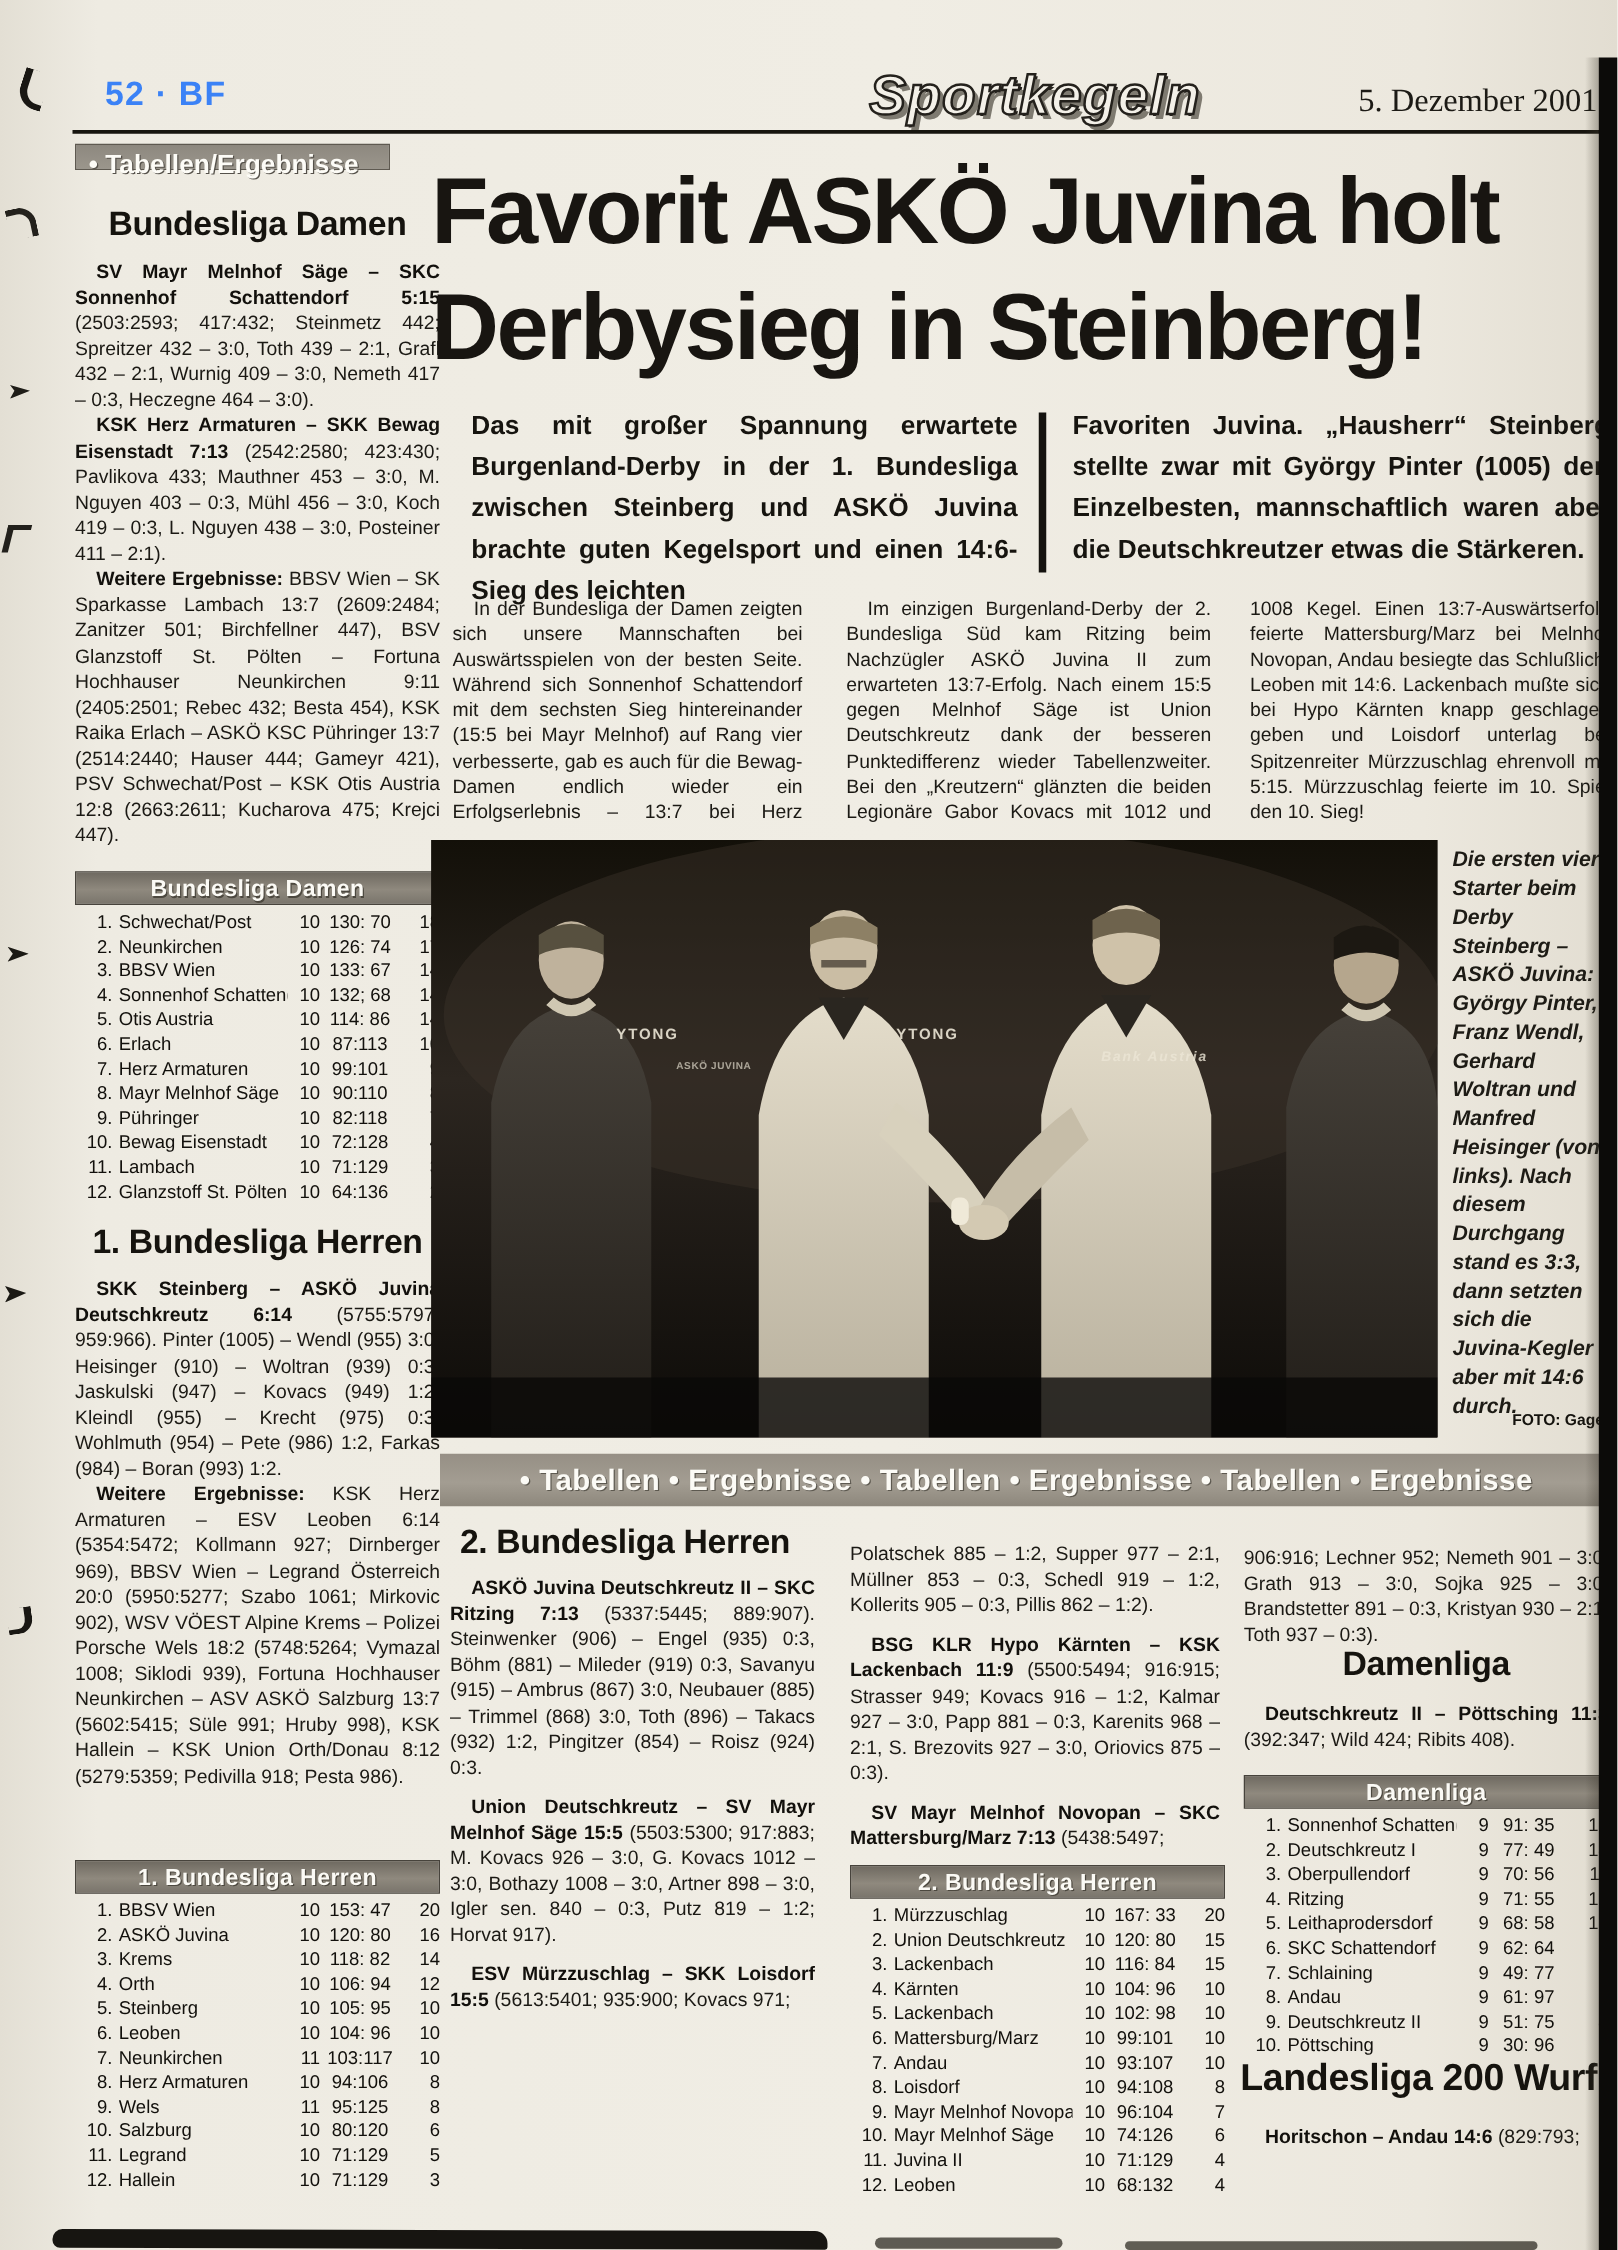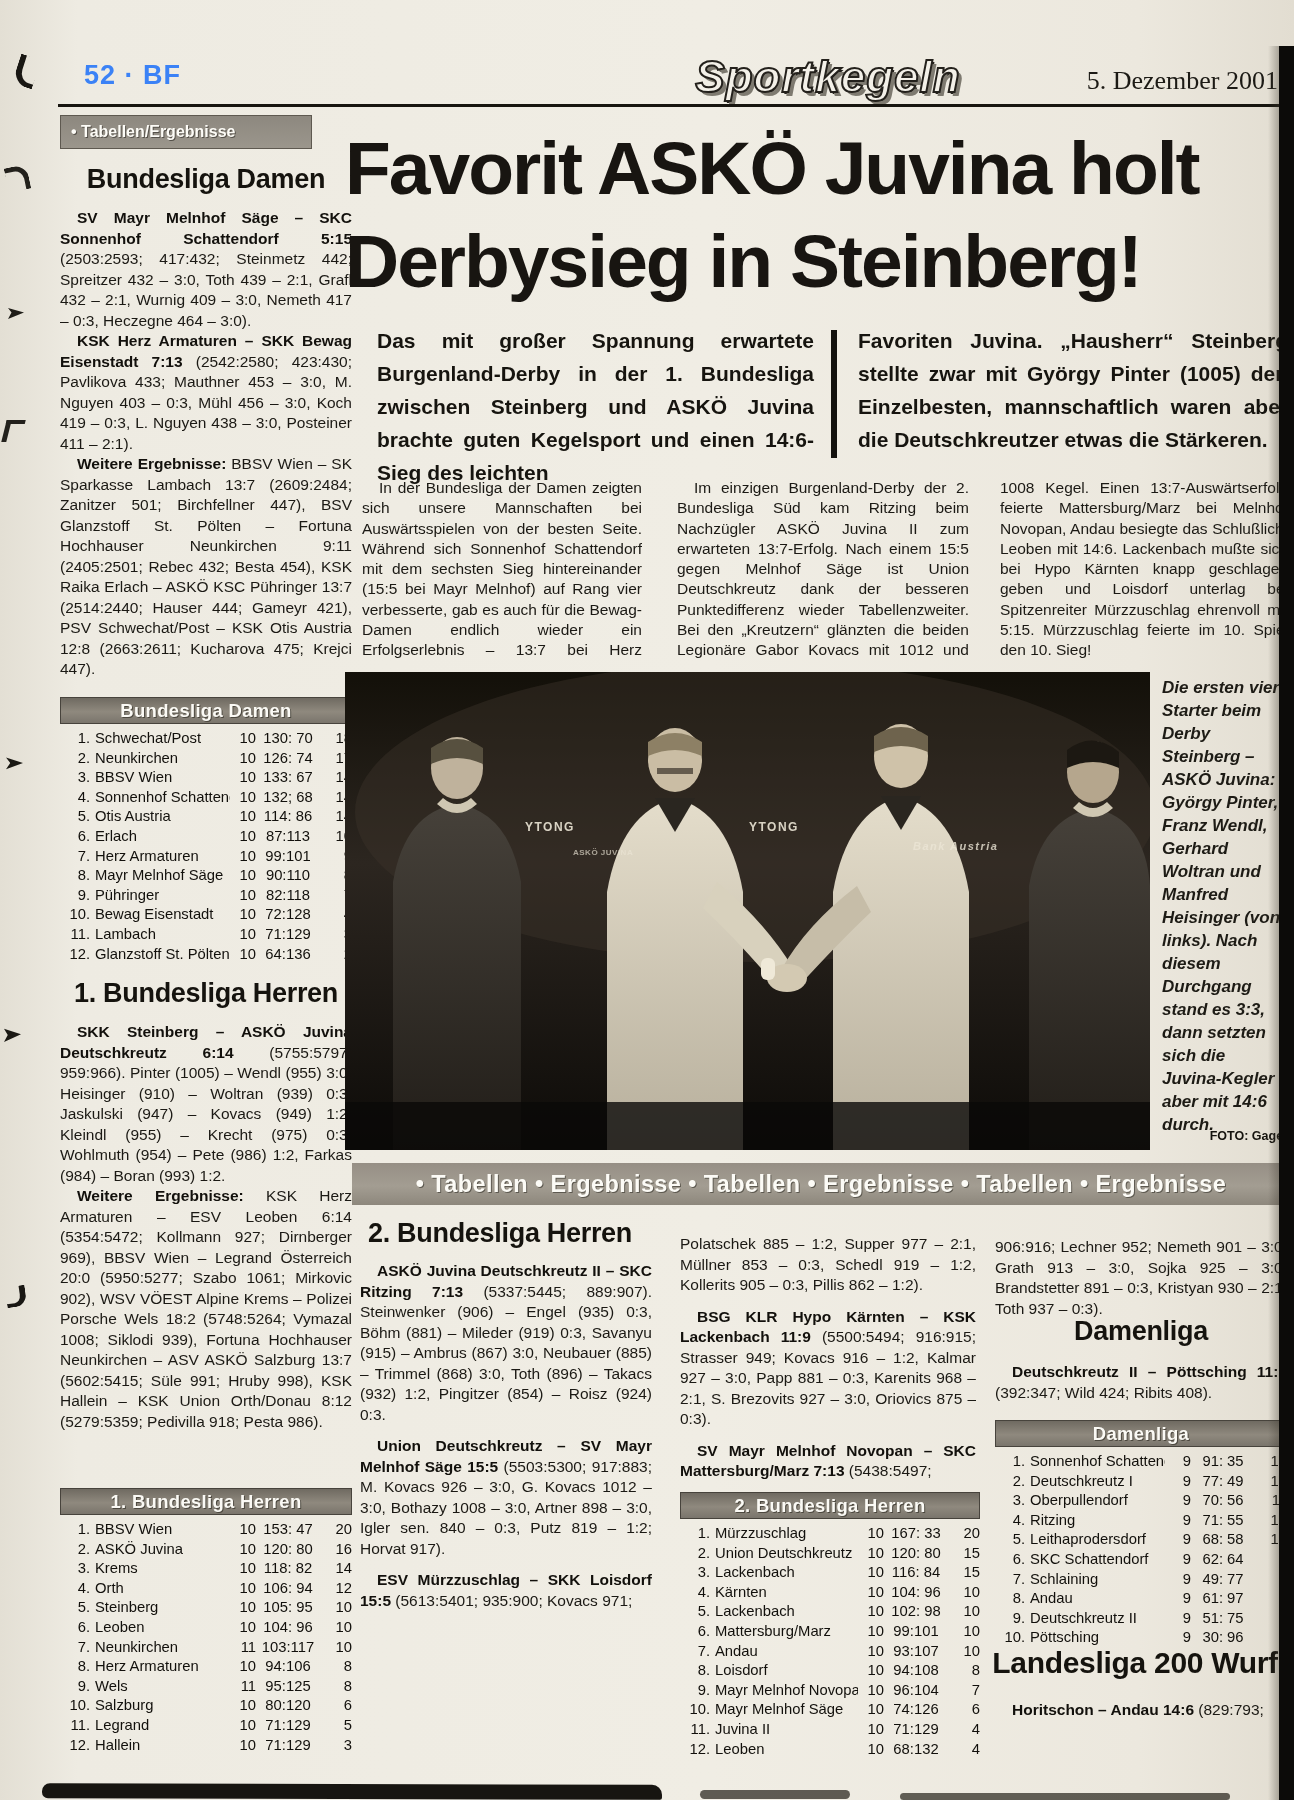--- a/index.html
+++ b/index.html
@@ -11,23 +11,23 @@
   
   .page-label{position:absolute;left:84px;top:60px;font-size:27px;font-weight:700;letter-spacing:1px;color:#3b82f6;}
   .masthead{position:absolute;left:668px;top:52px;width:320px;text-align:center;
     font-size:44px;font-weight:700;font-style:italic;color:#f3f0e8;letter-spacing:1px;
     -webkit-text-stroke:2px #24211c;text-shadow:4px 4px 0 #7e7a70,2px 2px 0 #24211c;}
   .date{position:absolute;left:1060px;top:66px;width:218px;text-align:right;
     font-family:"Liberation Serif",serif;font-size:26px;color:#1c1a15;}
   .hdr-rule{position:absolute;left:58px;top:104px;width:1222px;height:3px;background:#17150f;}
 
   
-  .results-box{position:absolute;left:60px;top:115px;width:252px;height:34px;
+  .results-box{position:absolute;left:60px;top:115px;width:252px;height:21px;
     background:linear-gradient(#8d887f,#9b968c);border:1px solid #5e5950;box-sizing:border-box;
-    color:#fdfcf7;font-weight:700;font-size:16px;line-height:31px;padding-left:10px;
+    color:#fdfcf7;font-weight:700;font-size:21px;line-height:31px;padding-left:10px;
     text-shadow:1px 1px 0 #55514a;}
   .leftcol{position:absolute;left:60px;width:292px;}
   #damen-section{top:150px;height:545px;overflow:hidden;}
   #herren-section{top:978px;height:505px;overflow:hidden;}
   h2.sec{font-size:27px;line-height:30px;font-weight:700;text-align:center;margin:14px 0 14px;color:#15130e;letter-spacing:-0.3px;}
   h2.sec-sm{font-size:27px;line-height:30px;font-weight:700;text-align:center;margin:0;color:#15130e;letter-spacing:-0.3px;}
   .tight .para,.spaced .para{font-size:15.5px;line-height:20.5px;text-align:justify;margin:0;text-indent:17px;hyphens:auto;color:#1b1914;}
   .spaced .para{margin-bottom:11px;}
   .para.cont{text-indent:0;}
   .para b{font-weight:700;color:#12100c;}
@@ -52,21 +52,21 @@
   #lead-right{left:858px;width:430px;}
   .lead-bar{position:absolute;left:831px;top:330px;width:6px;height:128px;background:#14120e;}
   .bodycol{position:absolute;top:478px;font-size:15.5px;line-height:20.3px;text-align:justify;hyphens:auto;color:#1b1914;overflow:hidden;}
   #bcol1{left:362px;width:280px;height:186px;text-indent:17px;}
   #bcol2{left:677px;width:292px;height:186px;text-indent:17px;}
   #bcol3{left:1000px;width:288px;height:272px;}
 
   
   .photo{position:absolute;left:345px;top:672px;width:805px;height:478px;background:#14110d;}
   .photo svg{position:absolute;inset:0;width:100%;height:100%;}
-  .pl{position:absolute;color:#ece6d6;font-weight:700;letter-spacing:1.5px;opacity:.9;margin-left:32px;}
+  .pl{position:absolute;color:#ece6d6;font-weight:700;letter-spacing:1.5px;opacity:.9;}
   .pl1{left:148px;top:148px;font-size:12px;}
   .pl2{left:372px;top:148px;font-size:12px;}
   .pl3{left:196px;top:176px;font-size:8px;letter-spacing:.5px;opacity:.65;}
   .pl4{left:536px;top:168px;font-size:11px;font-style:italic;opacity:.8;}
   .caption{position:absolute;left:1162px;top:676px;width:126px;height:474px;
     font-size:17px;line-height:23px;font-weight:700;font-style:italic;color:#1d1b15;}
   .credit{position:absolute;right:0;bottom:2px;font-size:12.5px;font-style:normal;font-weight:700;color:#14120d;}
 
   
   .banner{position:absolute;left:352px;top:1163px;width:938px;height:42px;

